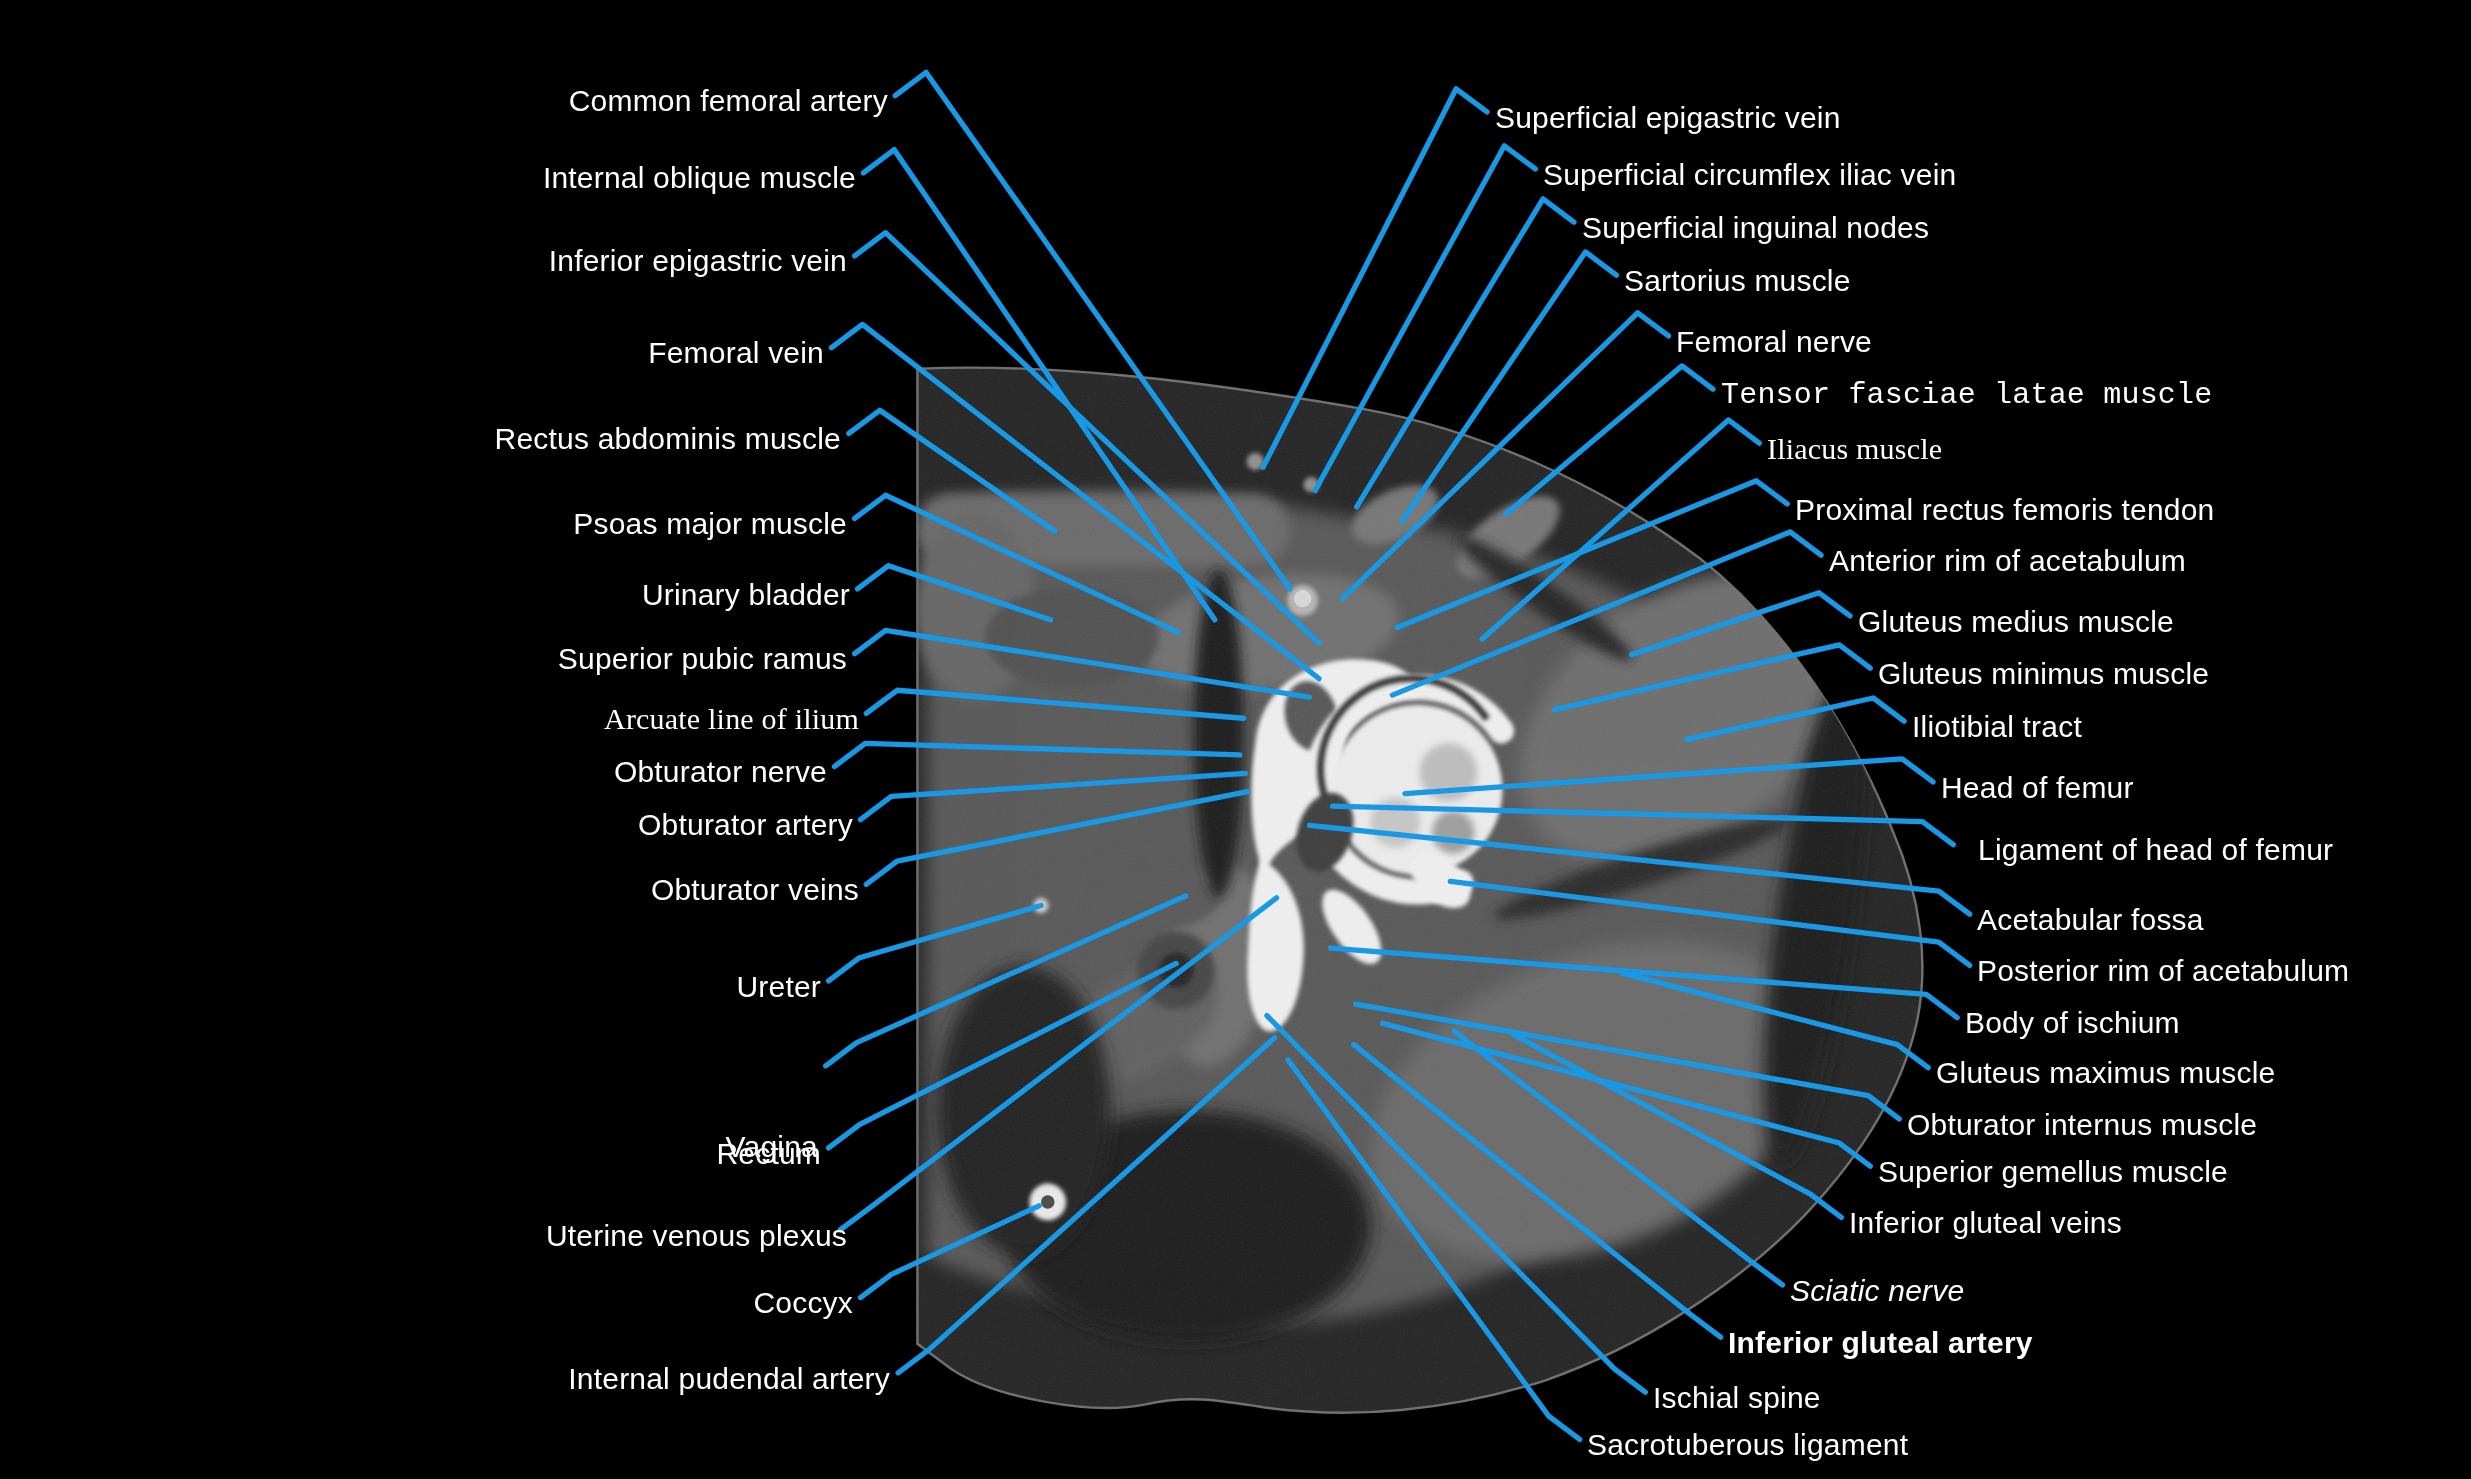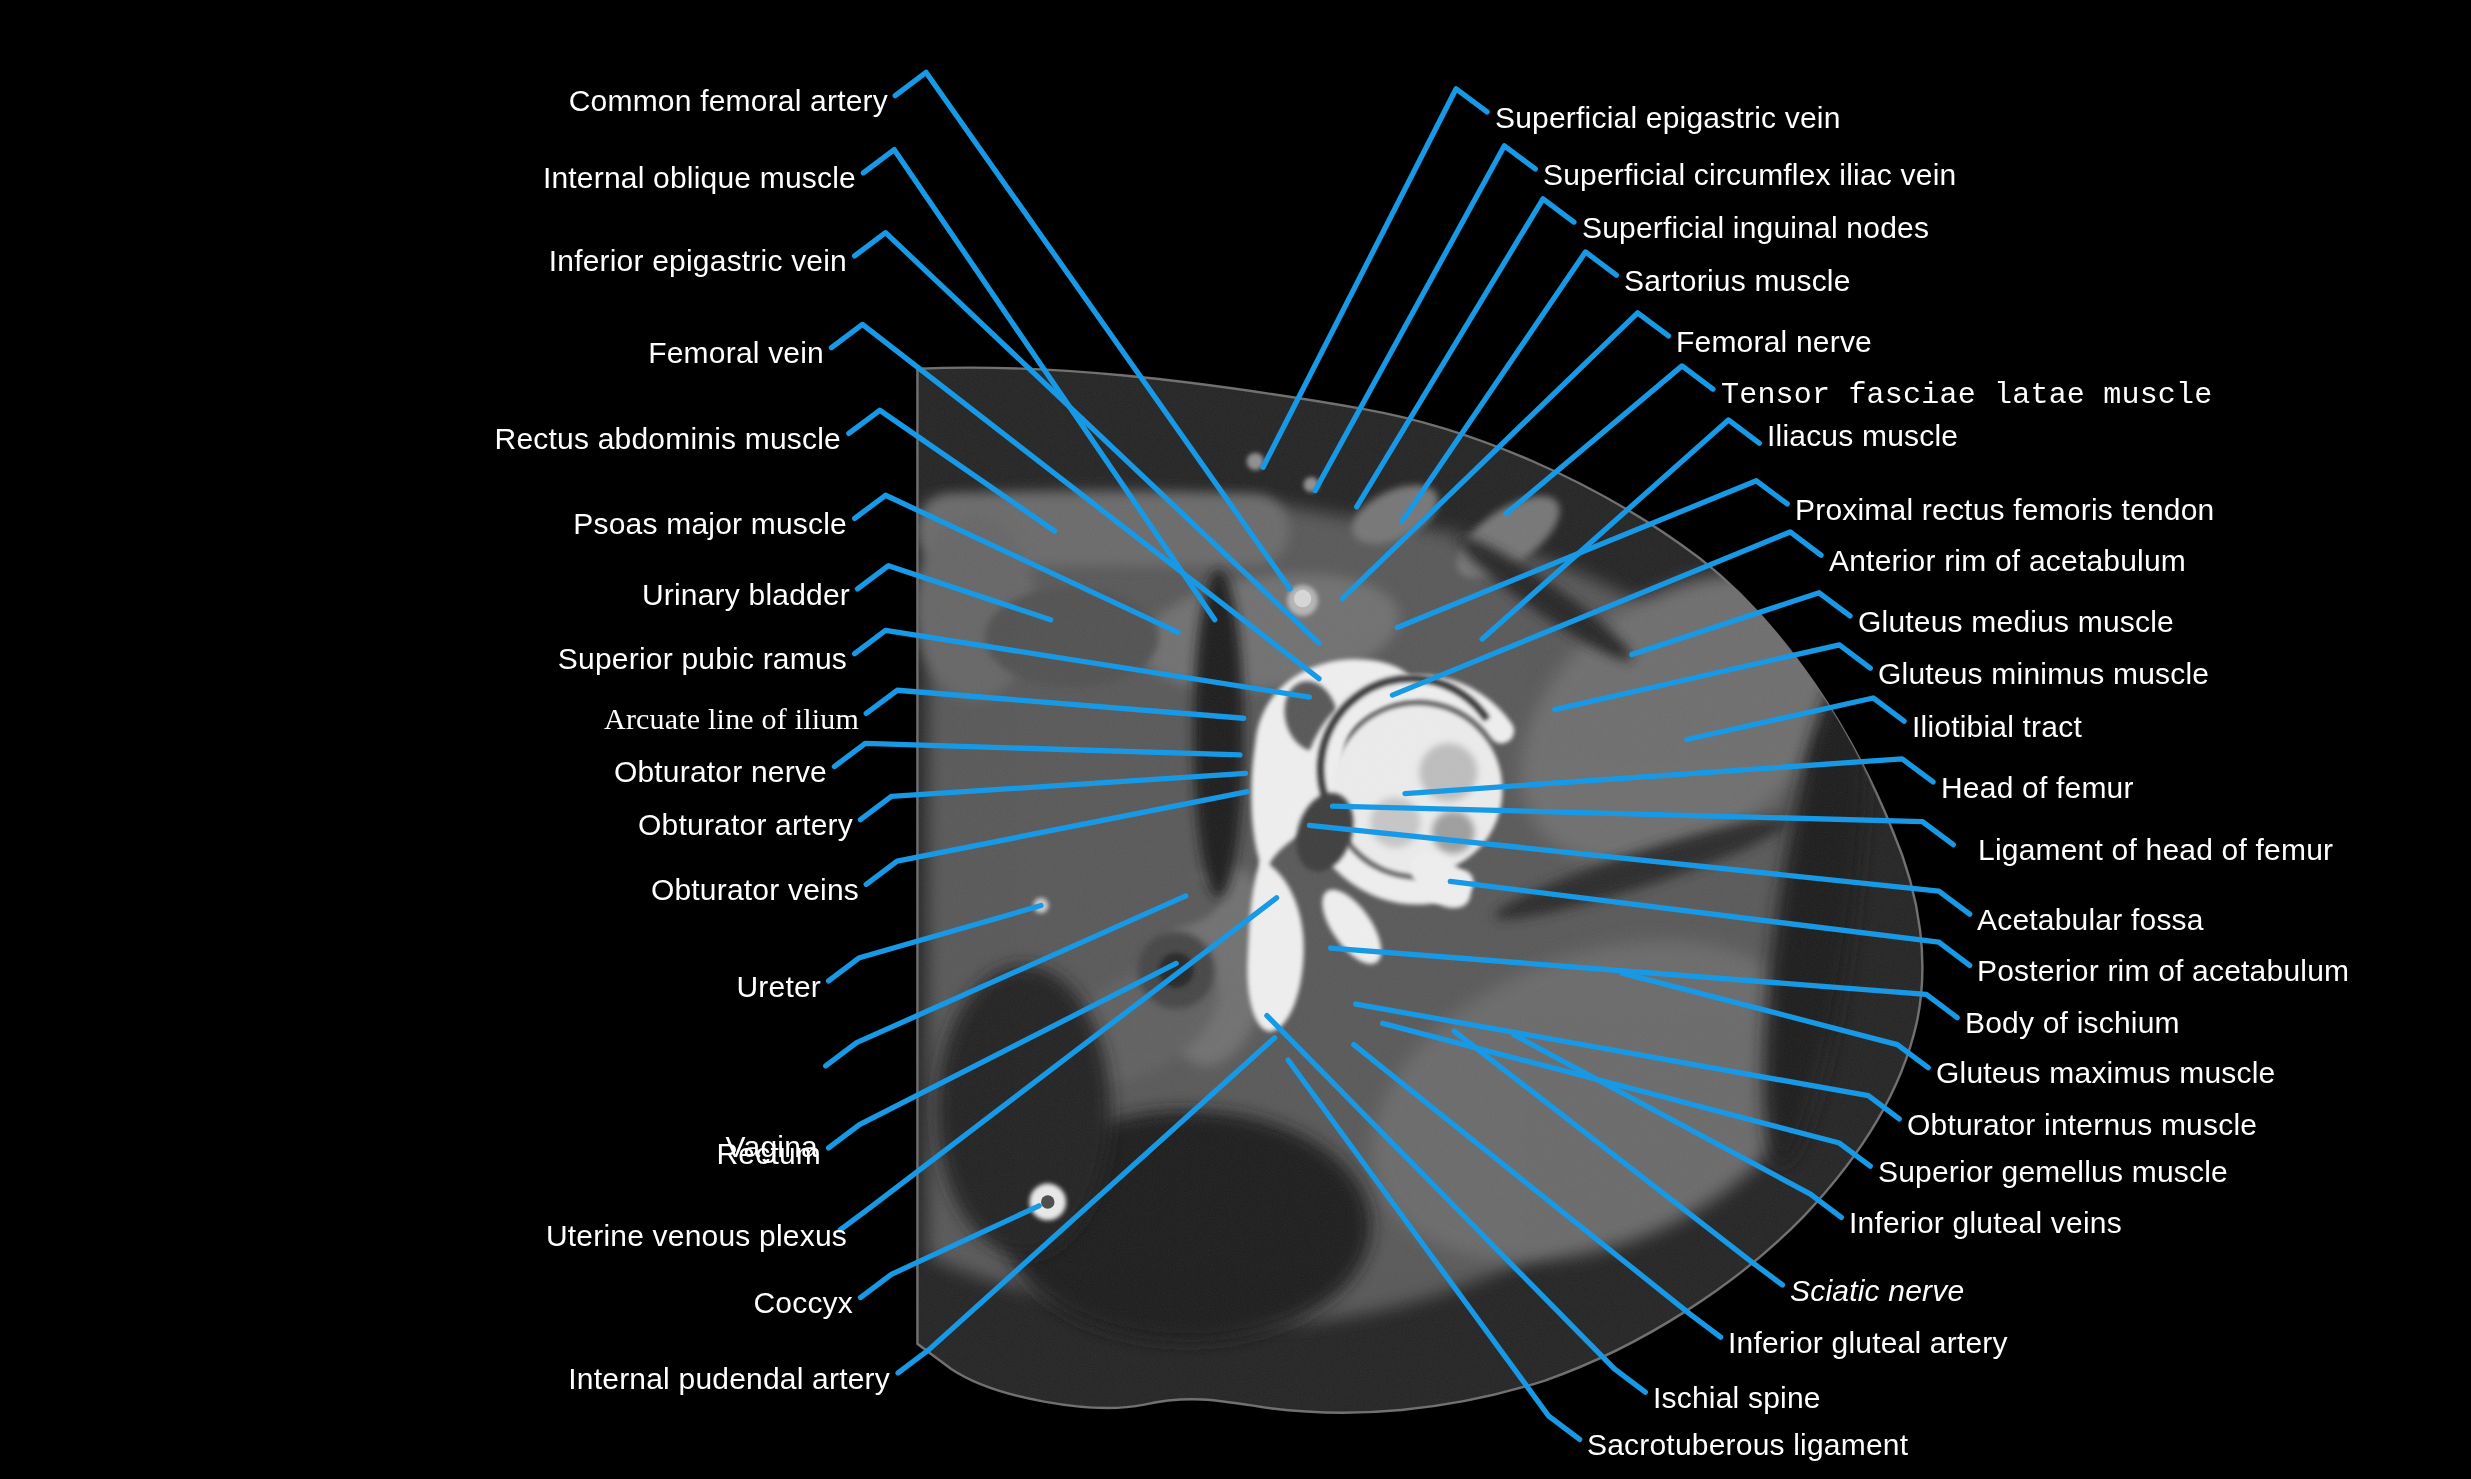--- a/index.html
+++ b/index.html
@@ -218,34 +218,34 @@
       <div class="anat-label side-left" style="top: 1131px; right: 1651px;">Rectum</div>
       <div class="anat-label side-left" style="top: 1213px; right: 1625px;">Uterine venous plexus</div>
       <div class="anat-label side-left" style="top: 1280px; right: 1619px;">Coccyx</div>
       <div class="anat-label side-left" style="top: 1356px; right: 1582px;">Internal pudendal artery</div>
       <div class="anat-label side-right" style="top: 95px; left: 1495px;">Superficial epigastric vein</div>
       <div class="anat-label side-right" style="top: 152px; left: 1543px;">Superficial circumflex iliac vein</div>
       <div class="anat-label side-right" style="top: 205px; left: 1582px;">Superficial inguinal nodes</div>
       <div class="anat-label side-right" style="top: 258px; left: 1624px;">Sartorius muscle</div>
       <div class="anat-label side-right" style="top: 319px; left: 1676px;">Femoral nerve</div>
       <div class="anat-label side-right" style="top: 372px; left: 1721px; font-family: Liberation Mono, monospace;">Tensor fasciae latae muscle</div>
-      <div class="anat-label side-right" style="top: 413px; left: 1767px;">Iliacus muscle</div>
+      <div class="anat-label side-right" style="top: 426px; left: 1767px; font-family: Liberation Serif, serif;">Iliacus muscle</div>
       <div class="anat-label side-right" style="top: 487px; left: 1795px;">Proximal rectus femoris tendon</div>
       <div class="anat-label side-right" style="top: 538px; left: 1829px;">Anterior rim of acetabulum</div>
       <div class="anat-label side-right" style="top: 599px; left: 1858px;">Gluteus medius muscle</div>
       <div class="anat-label side-right" style="top: 651px; left: 1878px;">Gluteus minimus muscle</div>
       <div class="anat-label side-right" style="top: 704px; left: 1912px;">Iliotibial tract</div>
       <div class="anat-label side-right" style="top: 765px; left: 1941px;">Head of femur</div>
       <div class="anat-label side-right" style="top: 827px; left: 1961px; margin-left: 17px;">Ligament of head of femur</div>
       <div class="anat-label side-right" style="top: 897px; left: 1977px;">Acetabular fossa</div>
       <div class="anat-label side-right" style="top: 948px; left: 1977px;">Posterior rim of acetabulum</div>
       <div class="anat-label side-right" style="top: 1000px; left: 1965px;">Body of ischium</div>
       <div class="anat-label side-right" style="top: 1050px; left: 1936px;">Gluteus maximus muscle</div>
       <div class="anat-label side-right" style="top: 1102px; left: 1907px;">Obturator internus muscle</div>
       <div class="anat-label side-right" style="top: 1149px; left: 1878px;">Superior gemellus muscle</div>
       <div class="anat-label side-right" style="top: 1200px; left: 1849px;">Inferior gluteal veins</div>
       <div class="anat-label side-right" style="top: 1268px; left: 1790px; font-style: italic;">Sciatic nerve</div>
-      <div class="anat-label side-right" style="top: 1320px; left: 1728px;">Inferior gluteal artery</div>
+      <div class="anat-label side-right" style="top: 1320px; left: 1728px; font-weight: bold;">Inferior gluteal artery</div>
       <div class="anat-label side-right" style="top: 1375px; left: 1653px;">Ischial spine</div>
       <div class="anat-label side-right" style="top: 1422px; left: 1587px;">Sacrotuberous ligament</div>
     </div>
 </div>
 
 
 </body></html>

